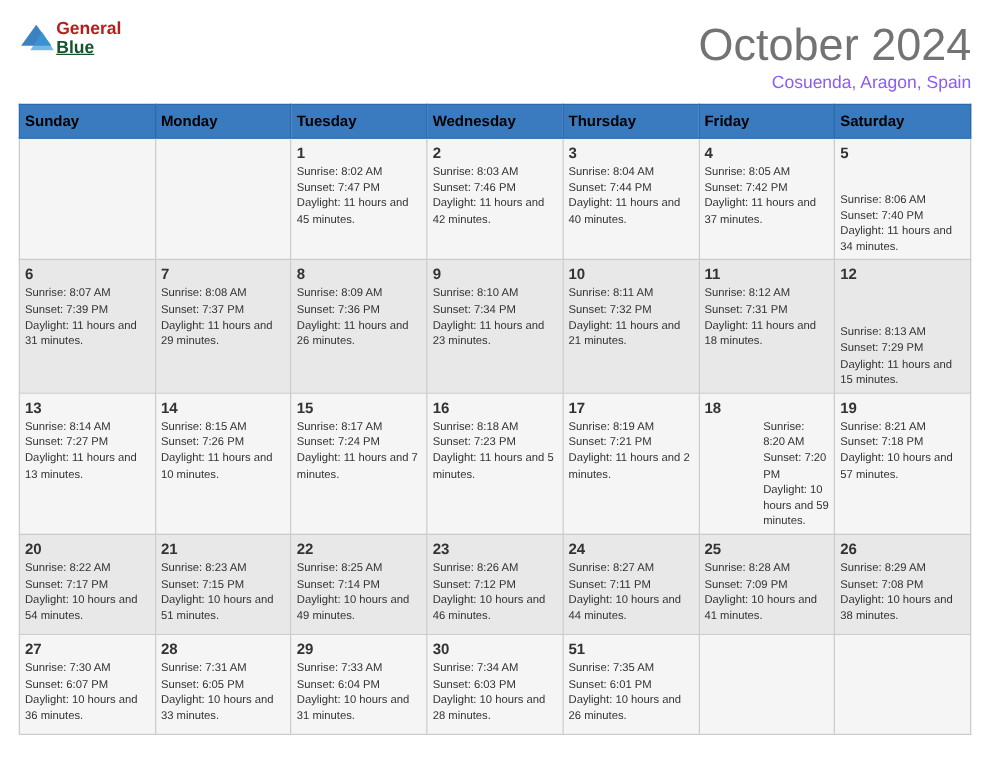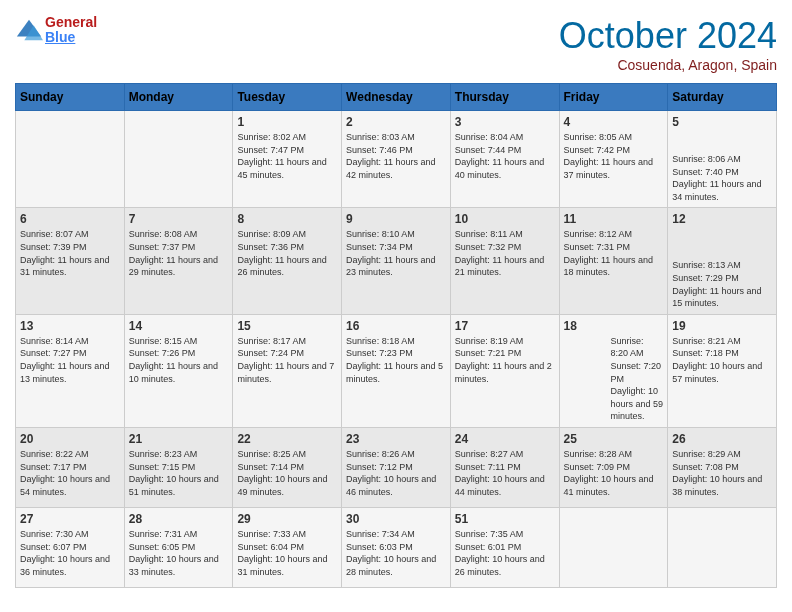--- a/index.html
+++ b/index.html
@@ -22,36 +22,36 @@
       gap: 2px;
     }
     .logo-text {
       display: flex;
       flex-direction: column;
       font-size: 14px;
       font-weight: bold;
       line-height: 1.1;
     }
     .logo-general { color: #b91c1c; }
-    .logo-blue { color: #3b82f6; text-decoration: underline; }
+    .logo-blue { color: #14532d; text-decoration: underline; }
     .logo-icon {
       width: 28px;
       height: 28px;
     }
     .title-block {
       text-align: right;
     }
     .month-title {
       font-size: 36px;
       font-weight: normal;
-      color: #0369a1;
+      color: #737373;
     }
     .subtitle {
       font-size: 14px;
-      color: #7f1d1d;
+      color: #8b5cf6;
     }
     table {
       width: 100%;
       border-collapse: collapse;
       table-layout: fixed;
     }
     thead tr th {
       background-color: #3a7abf;
       color: #000000;
       font-size: 12px;

